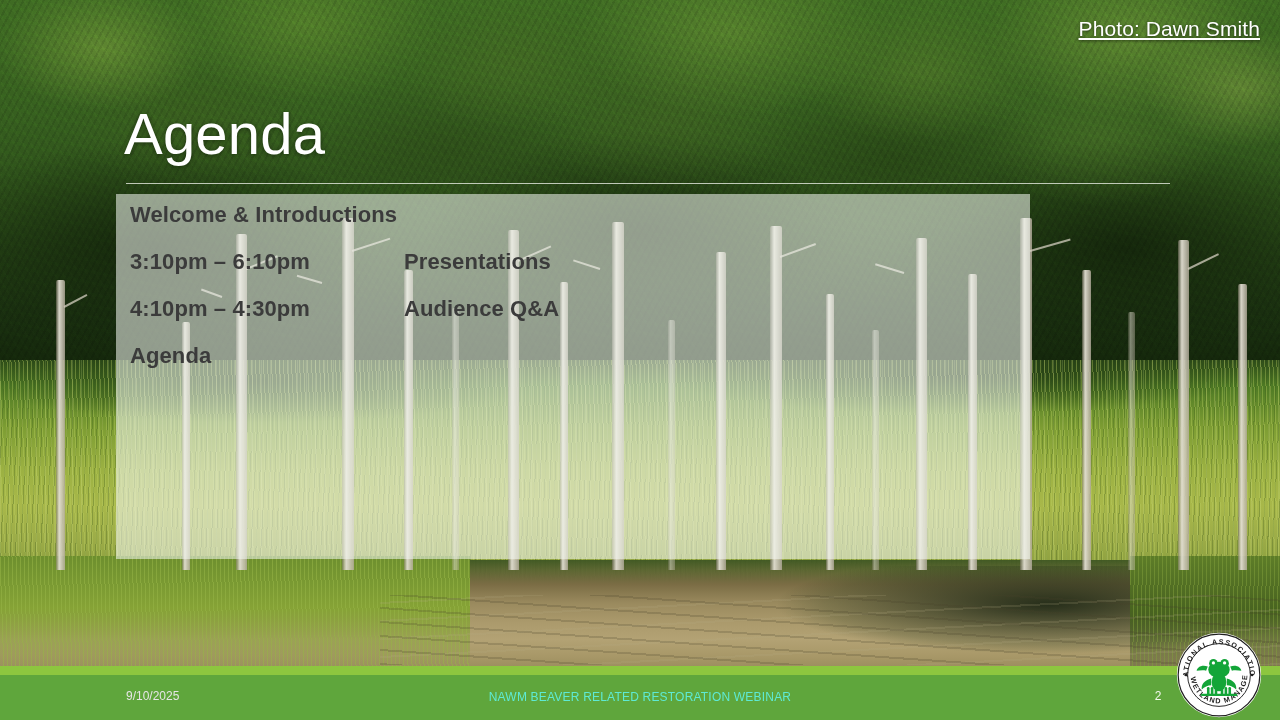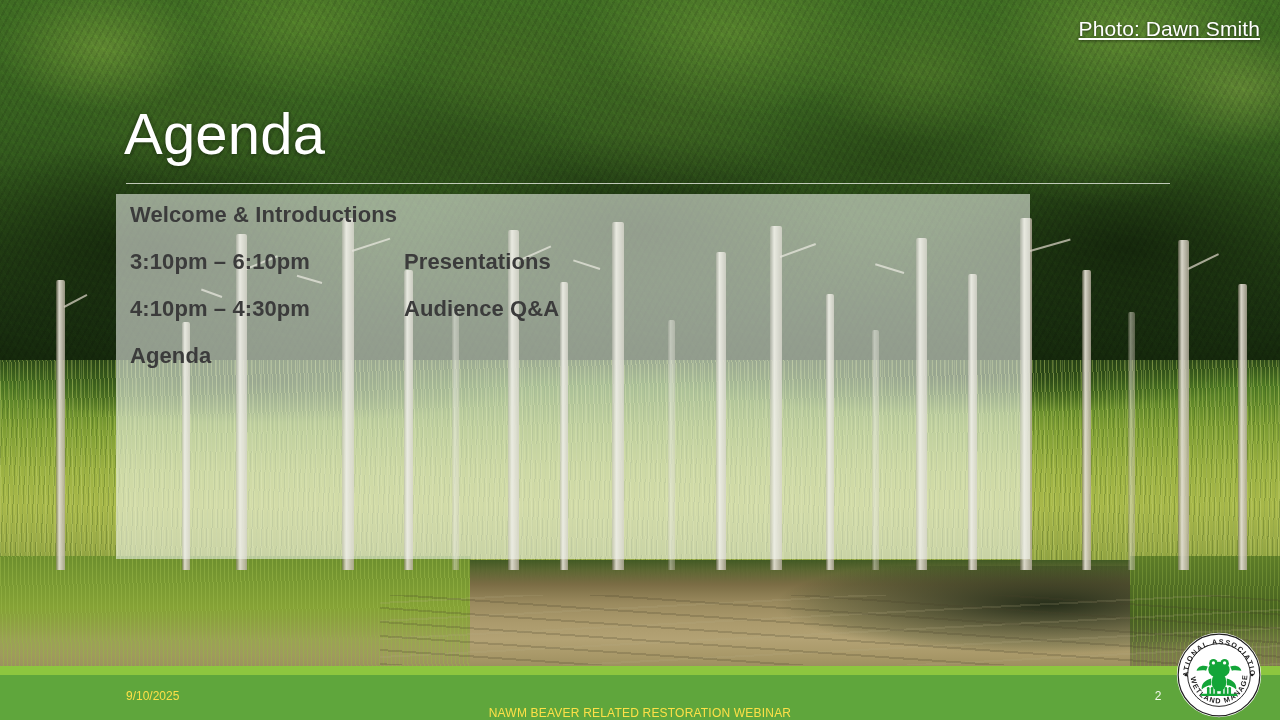--- a/index.html
+++ b/index.html
@@ -187,34 +187,33 @@
   }
   .footer-bar {
     position: absolute;
     left: 0; top: 675px;
     width: 1280px; height: 45px;
     background: #5FA63C;
   }
   .footer-date {
     position: absolute;
     left: 126px; top: 690px;
-    color: #fde047;
+    color: #e5e5e5;
     font-size: 12px;
     line-height: 1;
   }
   .footer-title {
     position: absolute;
     left: 0; top: 691px;
     width: 1280px;
     text-align: center;
-    color: #fde047;
+    color: #5eead4;
     font-size: 12px;
     line-height: 1;
     letter-spacing: .2px;
-    margin-top: 16px;
   }
   .footer-pagenum {
     position: absolute;
     left: 1146px; top: 690px;
     width: 24px;
     text-align: center;
     color: #f2f7ec;
     font-size: 12px;
     line-height: 1;
   }

